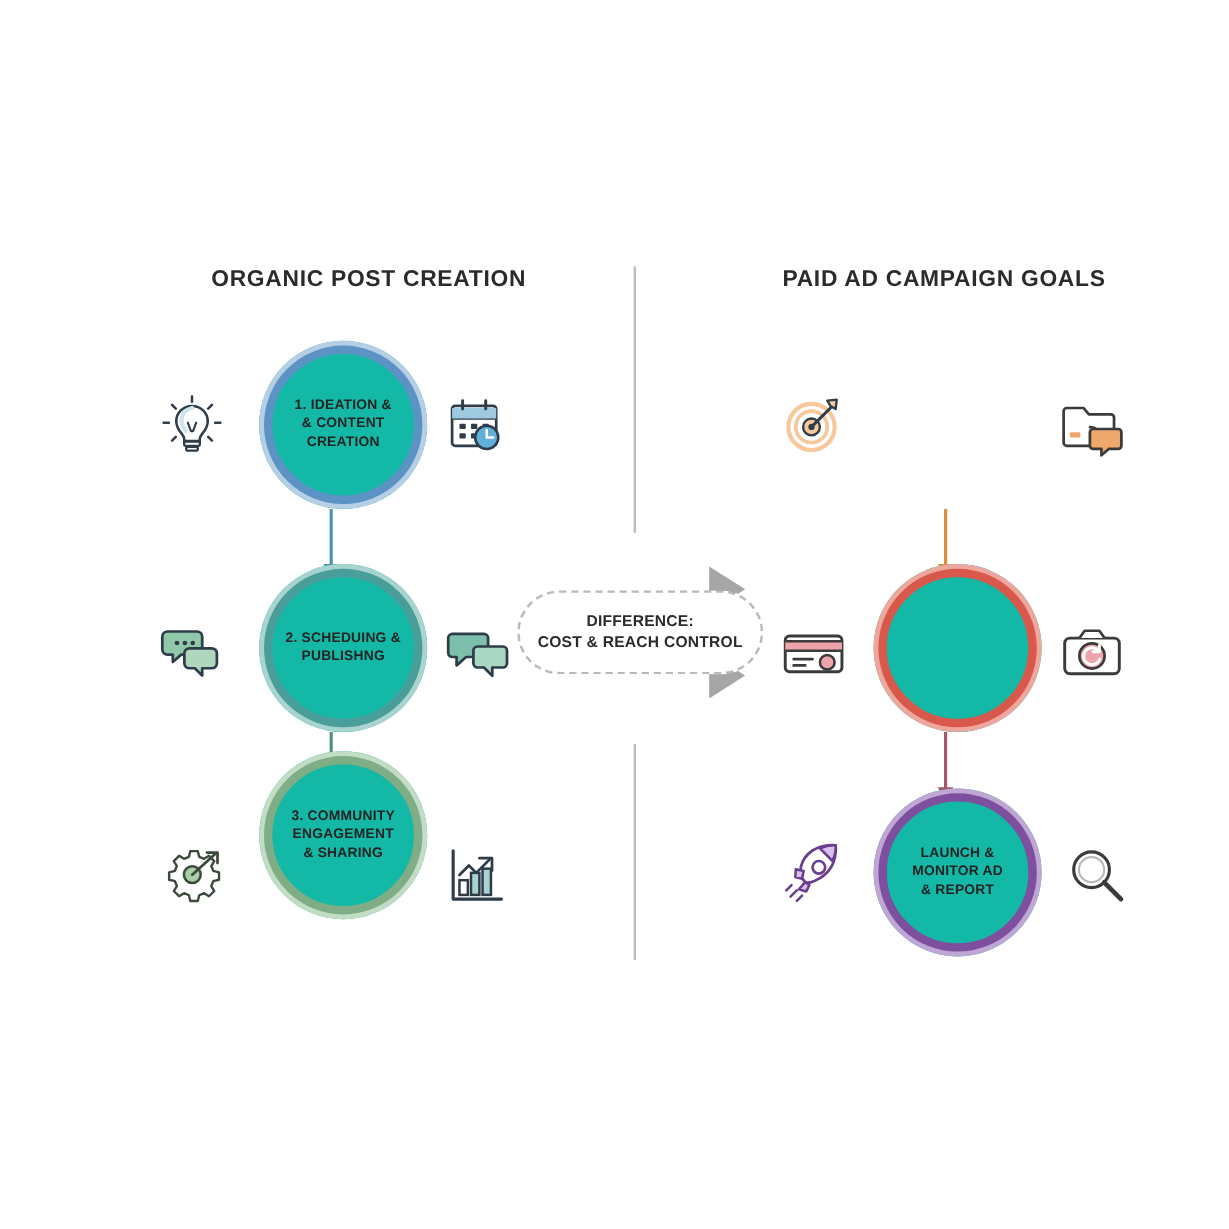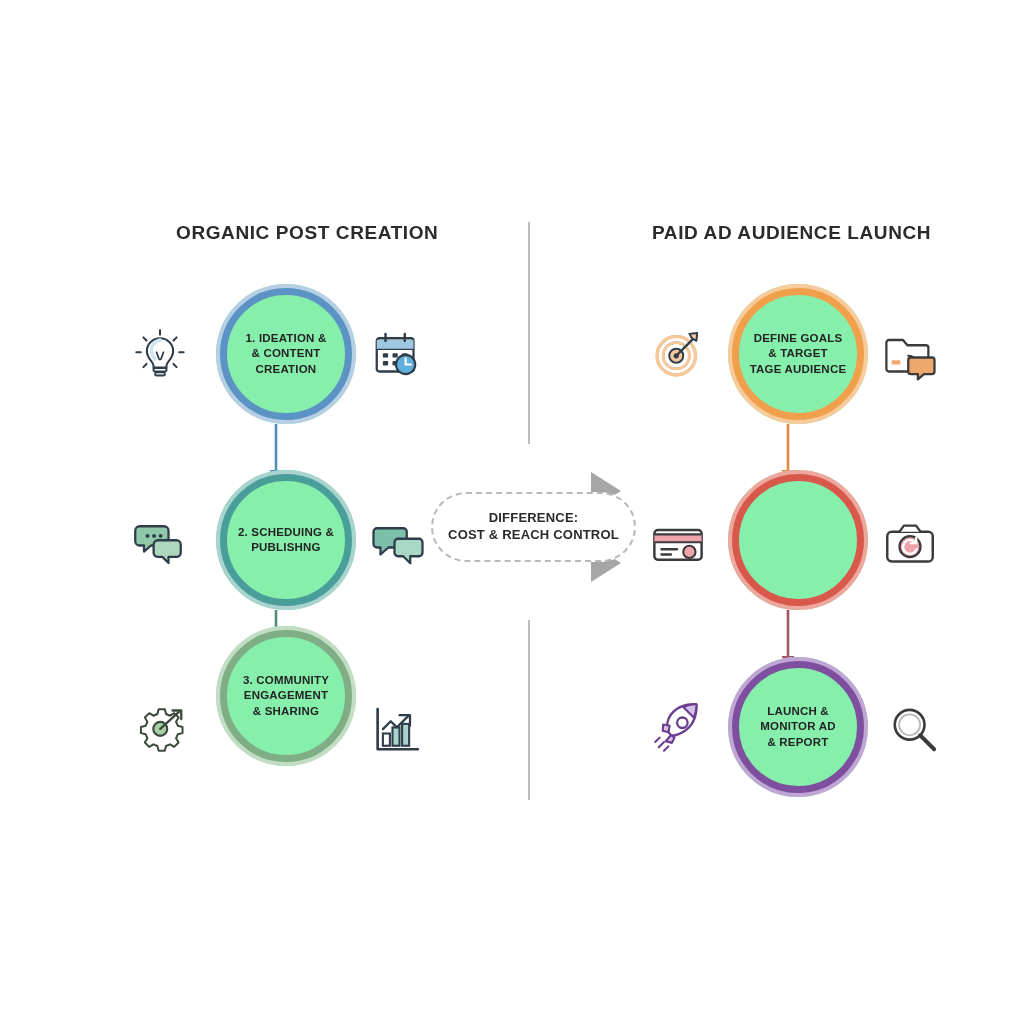--- a/index.html
+++ b/index.html
@@ -32,21 +32,21 @@
   #divider-top{top:222px;height:222px;}
   #divider-bottom{top:620px;height:180px;}
 
   
   .node{
     position:absolute;
     width:140px;height:140px;
     border-radius:50%;
     box-sizing:border-box;
     display:flex;align-items:center;justify-content:center;
-    background:#86efac;
+    background:#14b8a6;
   }
   .node .ring{
     position:absolute;inset:0;border-radius:50%;
     box-sizing:border-box;
   }
   .node .label{
     position:relative;
     text-align:center;
     font-size:11.5px;
     font-weight:700;
@@ -94,21 +94,21 @@
     border-left:30px solid #a6a6a6;}
   #banner-arrow-top{left:575px;top:472px;}
   #banner-arrow-bottom{left:575px;top:544px;}
 </style>
 </head>
 <body>
 
 <div class="canvas">
 
   <div class="col-title" id="title-left">ORGANIC POST CREATION</div>
-  <div class="col-title" id="title-right">PAID AD AUDIENCE LAUNCH</div>
+  <div class="col-title" id="title-right">PAID AD CAMPAIGN GOALS</div>
 
   <div class="divider" id="divider-top"></div>
   <div class="divider" id="divider-bottom"></div>
 
   <div class="icon-slot" style="left:112px;top:322px;">
     <svg viewBox="0 0 64 64" fill="none">
       <path d="M32 14c-8.3 0-15 6.5-15 14.6 0 5.3 2.7 8.8 5 11.6 1.6 2 2.6 3.4 2.6 5.3v2h14.8v-2c0-1.9 1-3.3 2.6-5.3 2.3-2.8 5-6.3 5-11.6C47 20.5 40.3 14 32 14z" fill="#ffffff" stroke="#2f3d4a" stroke-width="2.4"></path>
       <path d="M32 16c-6 1.5-10 6-10 12 0 4 1.8 7 4 9.6" stroke="#cfe6ef" stroke-width="4" stroke-linecap="round"></path>
       <path d="M28 30l3 8h2l3-8" stroke="#2f3d4a" stroke-width="2" stroke-linecap="round" stroke-linejoin="round" fill="none"></path>
       <rect x="24.5" y="48" width="15" height="4" rx="1.6" stroke="#2f3d4a" stroke-width="2.2" fill="#fff"></rect>
@@ -230,27 +230,20 @@
       <circle cx="30" cy="34" r="22" fill="none" stroke="#f8c79a" stroke-width="4" stroke-dasharray="0"></circle>
       <circle cx="30" cy="34" r="15" fill="#ffffff" stroke="#2f3d4a" stroke-width="2.4"></circle>
       <circle cx="30" cy="34" r="15" fill="none" stroke="#f8c79a" stroke-width="3.4"></circle>
       <circle cx="30" cy="34" r="8" fill="#f8c79a" stroke="#2f3d4a" stroke-width="2.2"></circle>
       <circle cx="30" cy="34" r="3" fill="#2f3d4a"></circle>
       <path d="M30 34L53 11" stroke="#2f3d4a" stroke-width="2.8" stroke-linecap="round"></path>
       <path d="M45 9l9-1-1 9-5-3z" fill="#f8c79a" stroke="#2f3d4a" stroke-width="2.2" stroke-linejoin="round"></path>
     </svg>
   </div>
 
-  <div class="node" style="left:712px;top:284px;">
-    <div class="ring" style="border:10px solid #f7cb9c;"></div>
-    <div class="ring" style="inset:4px;border:7px solid #f0a04b;"></div>
-    <div class="label">DEFINE GOALS
-&amp; TARGET
-TAGE AUDIENCE</div>
-  </div>
 
   <div class="icon-slot" style="left:862px;top:322px;">
     <svg viewBox="0 0 64 64" fill="none">
       <path d="M8 16h16l5 6h21a3 3 0 013 3v24a3 3 0 01-3 3H8a3 3 0 01-3-3V19a3 3 0 013-3z" fill="#ffffff" stroke="#3b3b3b" stroke-width="2.6" stroke-linejoin="round"></path>
       <rect x="11" y="39" width="10" height="5" rx="1" fill="#efa86c"></rect>
       <path d="M30 34c6 0 9 4 9 8" stroke="#3b3b3b" stroke-width="2.4" fill="none" stroke-linecap="round"></path>
       <path d="M33 36h24a3 3 0 013 3v13a3 3 0 01-3 3h-9l-7 6v-6h-8a3 3 0 01-3-3V39a3 3 0 013-3z" fill="#efa86c" stroke="#3b3b3b" stroke-width="2.6" stroke-linejoin="round"></path>
     </svg>
   </div>
 

